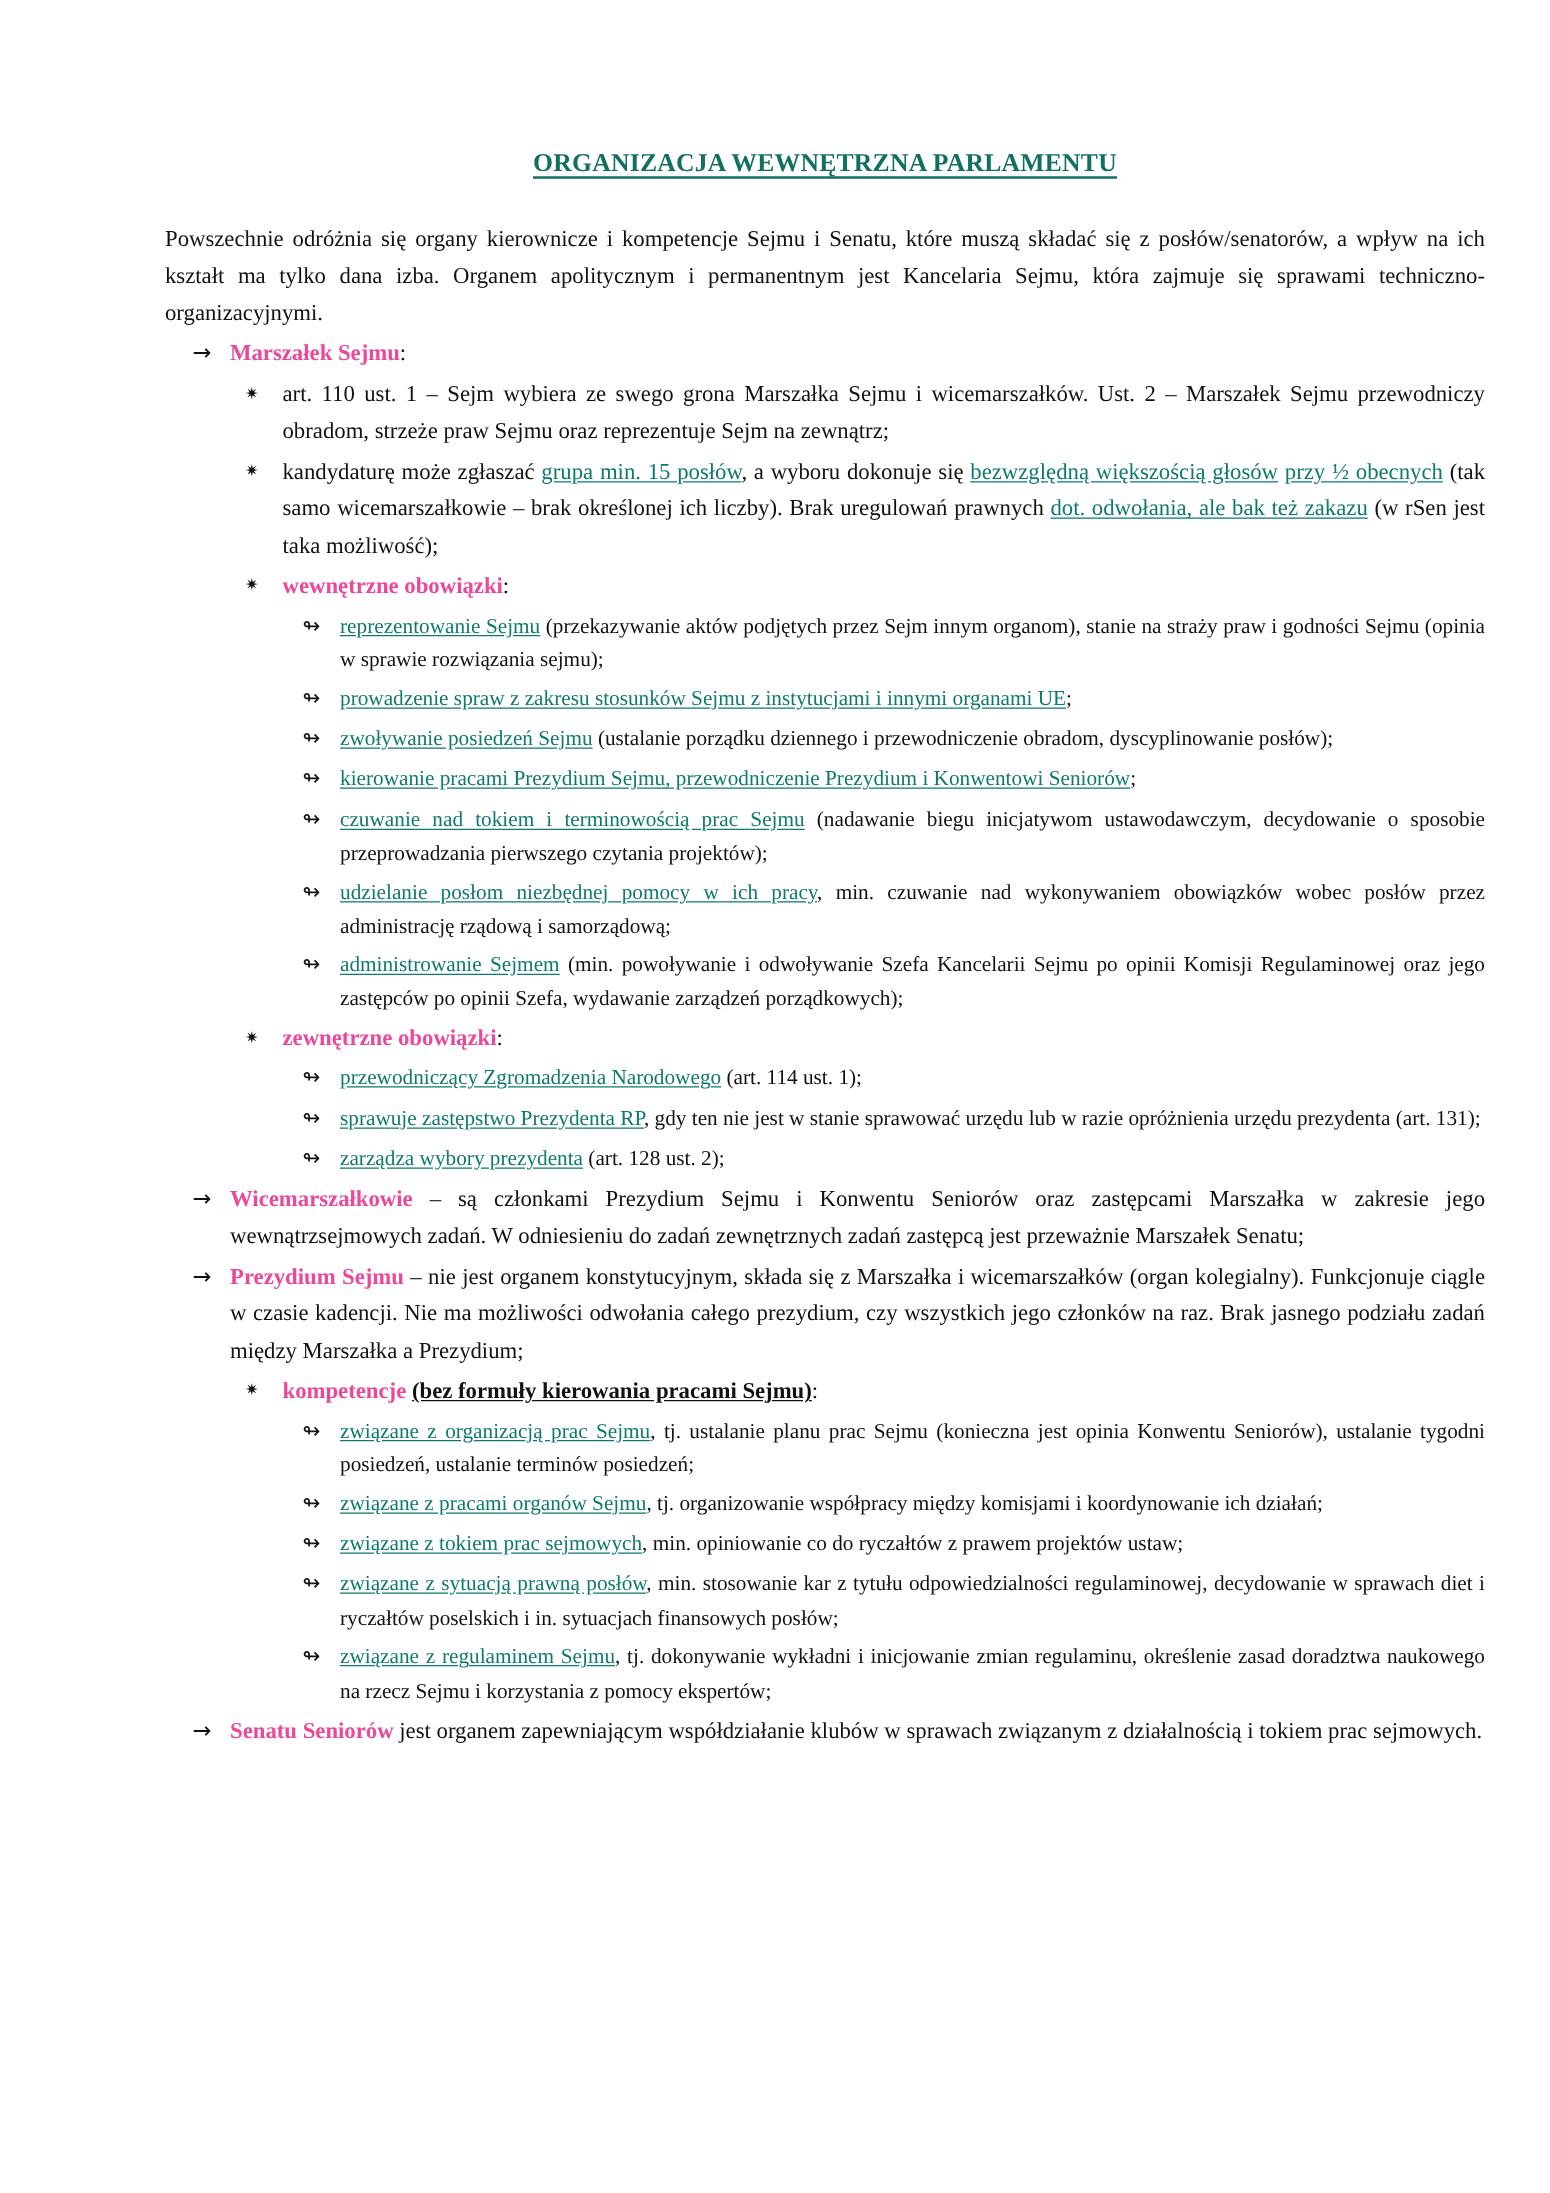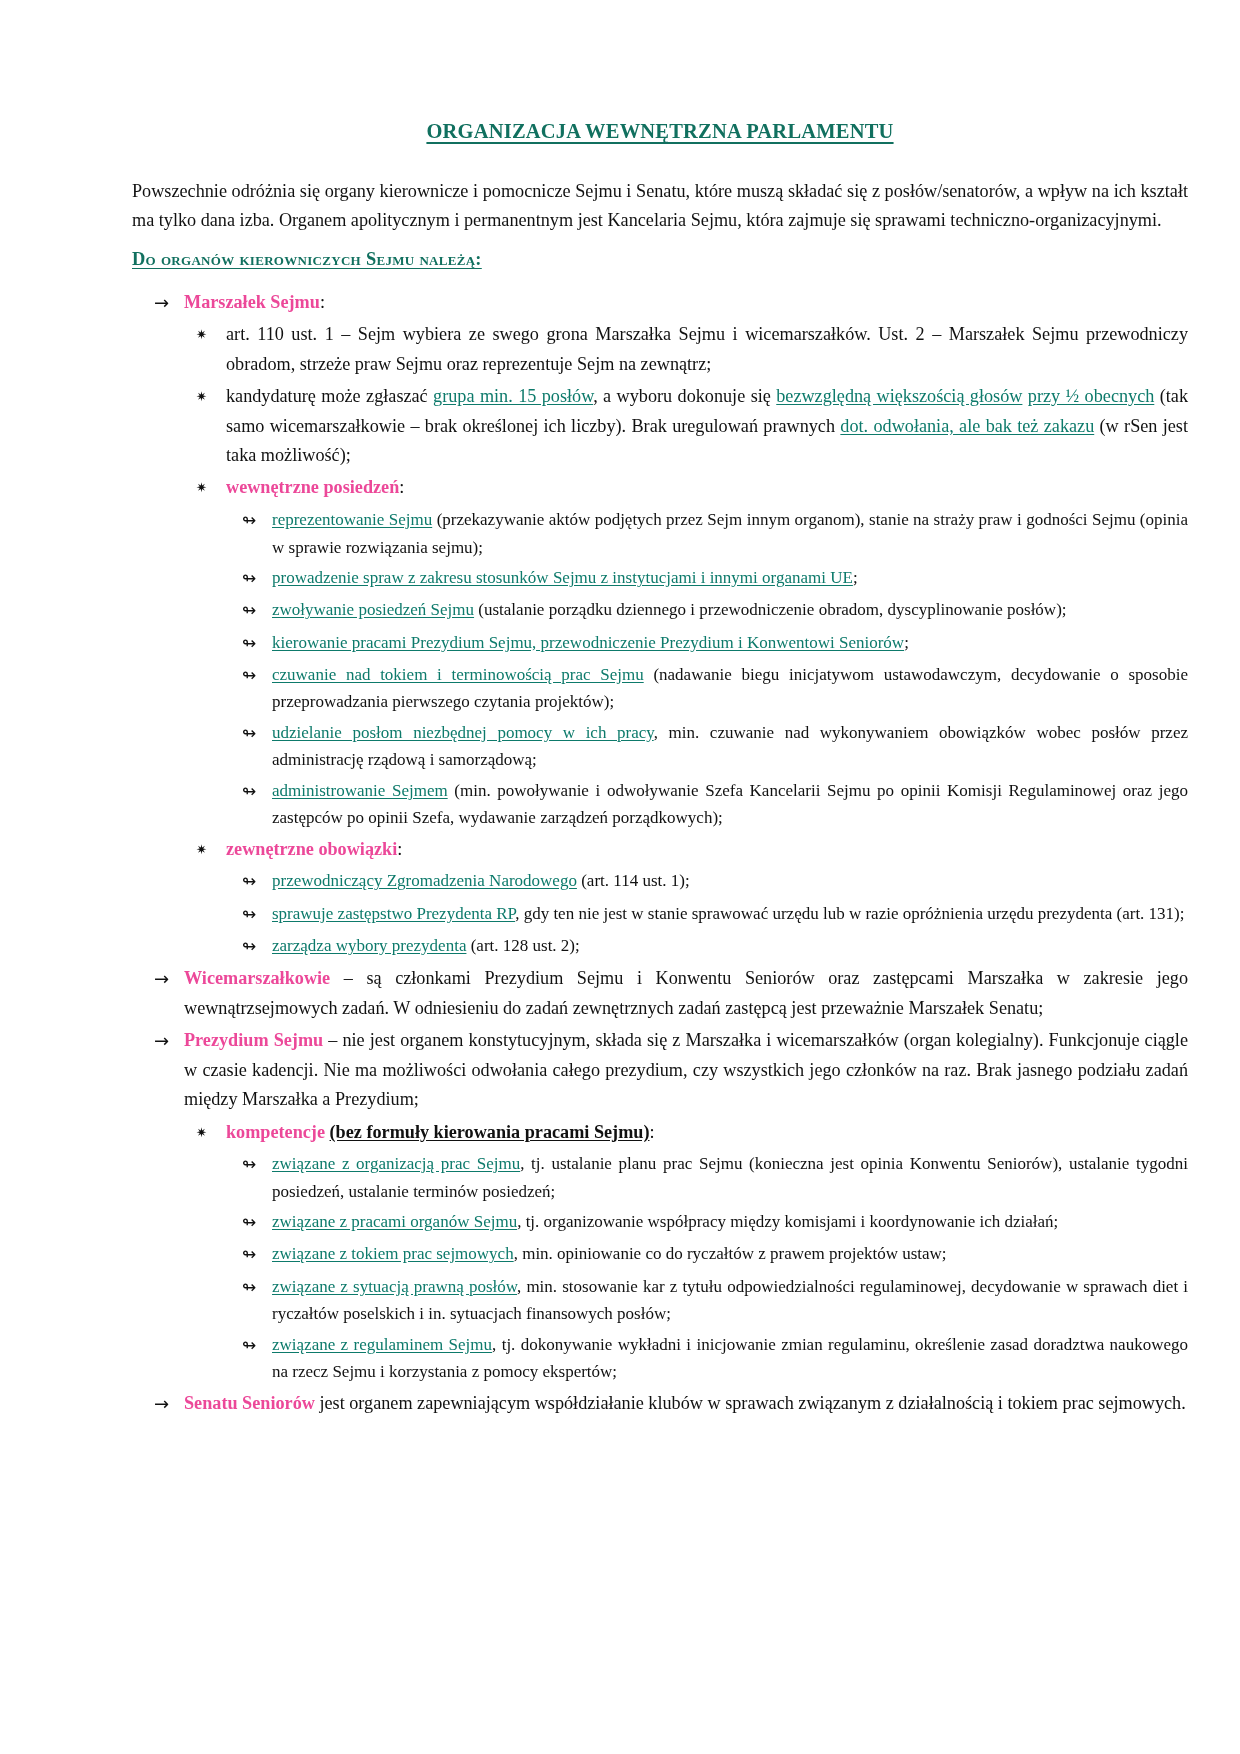--- a/index.html
+++ b/index.html
@@ -139,44 +139,41 @@
   }
   .blk { color: #111111; }
 </style>
 </head>
 <body>
 
 <div class="page">
 
   <h1 class="doc-title">ORGANIZACJA WEWNĘTRZNA PARLAMENTU</h1>
 
-  <p class="para">Powszechnie odróżnia się organy kierownicze i pomocnicze Sejmu i Senatu, które muszą składać się z posłów/senatorów, a wpływ na ich kształt ma tylko dana izba. Organem apolitycznym i permanentnym jest Kancelaria Sejmu, która zajmuje się sprawami techniczno-organizacyjnymi.</p>
-
-  <div class="section-head-wrap">
-    <span class="section-head">Do organów kierowniczych Sejmu należą:</span>
-  </div>
+  <p class="para">Powszechnie odróżnia się organy kierownicze i kompetencje Sejmu i Senatu, które muszą składać się z posłów/senatorów, a wpływ na ich kształt ma tylko dana izba. Organem apolitycznym i permanentnym jest Kancelaria Sejmu, która zajmuje się sprawami techniczno-organizacyjnymi.</p>
+
 
   <div class="lvl1">
     <span class="mk">→</span>
     <span class="tx"><span class="hd">Marszałek Sejmu</span><span class="blk">:</span></span>
   </div>
 
   <div class="lvl2">
     <span class="mk">✷</span>
     <span class="tx">art. 110 ust. 1 – Sejm wybiera ze swego grona Marszałka Sejmu i wicemarszałków. Ust. 2 – Marszałek Sejmu przewodniczy obradom, strzeże praw Sejmu oraz reprezentuje Sejm na zewnątrz;</span>
   </div>
 
   <div class="lvl2">
     <span class="mk">✷</span>
     <span class="tx"><span>kandydaturę może zgłaszać </span><span class="kw">grupa min. 15 posłów</span><span>, a wyboru dokonuje się </span><span class="kw">bezwzględną większością głosów</span><span> </span><span class="kw">przy ½ obecnych</span><span> (tak samo wicemarszałkowie – brak określonej ich liczby). Brak uregulowań prawnych </span><span class="kw">dot. odwołania, ale bak też zakazu</span><span> (w rSen jest taka możliwość);</span></span>
   </div>
 
   <div class="lvl2">
     <span class="mk">✷</span>
-    <span class="tx"><span class="hd">wewnętrzne posiedzeń</span><span class="blk">:</span></span>
+    <span class="tx"><span class="hd">wewnętrzne obowiązki</span><span class="blk">:</span></span>
   </div>
 
   <div id="wewnetrzne-list">
       <div class="lvl3">
         <span class="mk">↬</span>
         <span class="tx"><span class="kw">reprezentowanie Sejmu</span><span class="blk"> (przekazywanie aktów podjętych przez Sejm innym organom), stanie na straży praw i godności Sejmu (opinia w sprawie rozwiązania sejmu);</span></span>
       </div>
       <div class="lvl3">
         <span class="mk">↬</span>
         <span class="tx"><span class="kw">prowadzenie spraw z zakresu stosunków Sejmu z instytucjami i innymi organami UE</span><span class="blk">;</span></span>

